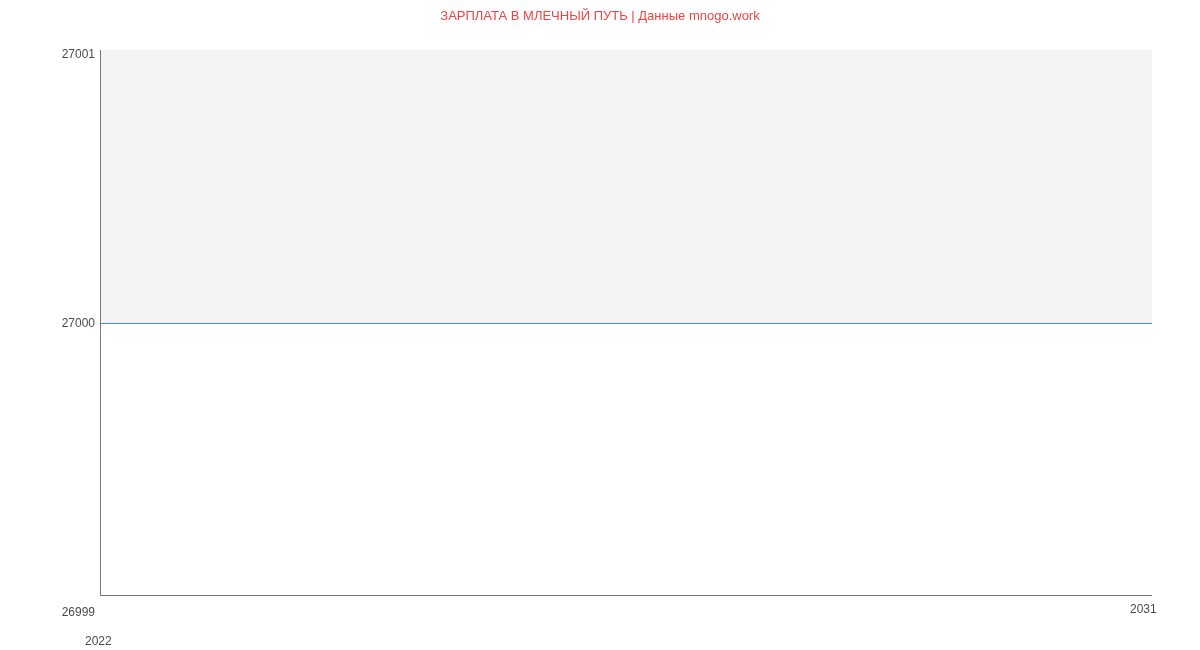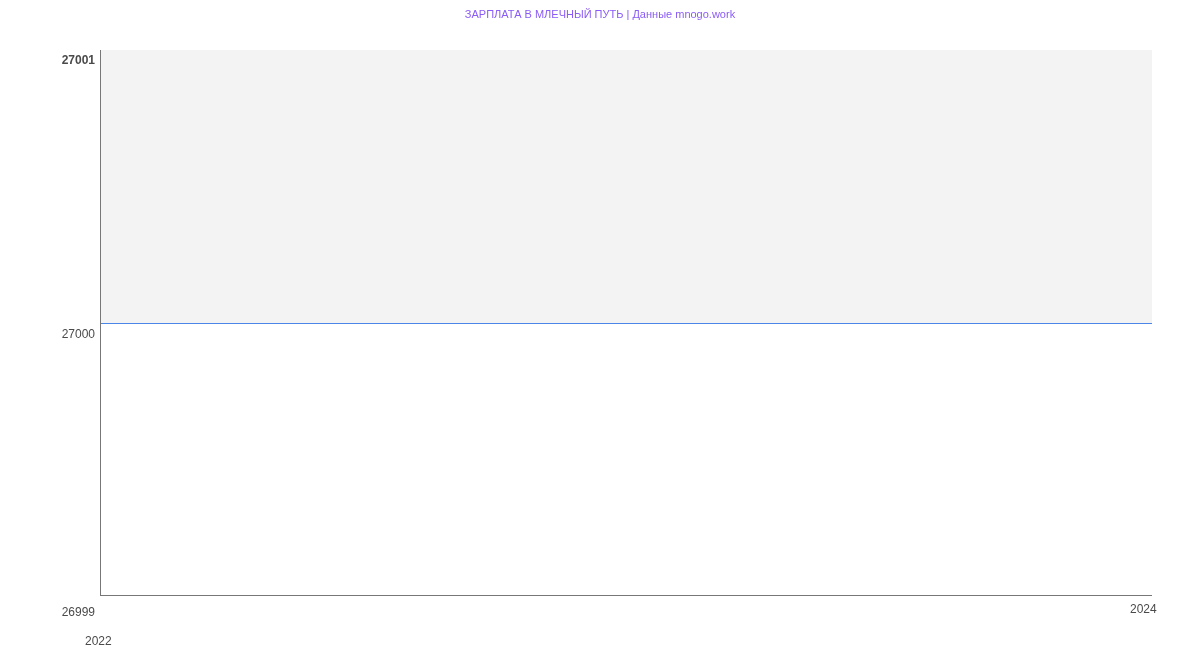--- a/index.html
+++ b/index.html
@@ -9,22 +9,22 @@
       background: #ffffff;
       font-family: Arial, Helvetica, sans-serif;
       position: relative;
     }
     .title {
       position: absolute;
       top: 8px;
       left: 0;
       right: 0;
       text-align: center;
-      font-size: 11px;
-      color: #8b5cf6;
+      font-size: 13px;
+      color: #ef4444;
       font-weight: 500;
     }
     .plot-area {
       position: absolute;
       left: 100px;
       top: 50px;
       width: 1052px;
       height: 546px;
       border: 1px solid #777;
       border-top: none;
@@ -47,22 +47,22 @@
       border-top: 1.5px solid #4a86e8;
     }
     .ytick {
       position: absolute;
       right: 1105px;
       font-size: 12px;
       color: #4a4a4a;
       transform: translateY(-50%);
     }
     .ytick-0 { top: 596px; margin-top: 16px; }
-    .ytick-1 { top: 334px; margin-left: 47px; }
-    .ytick-2 { top: 60px; font-weight: bold; }
+    .ytick-1 { top: 323px; margin-left: 47px; }
+    .ytick-2 { top: 54px; }
     .xtick {
       position: absolute;
       top: 602px;
       font-size: 12px;
       color: #4a4a4a;
     }
     .xtick-0 { left: 85px; margin-top: 32px; }
     .xtick-1 { left: 1130px; }
   </style>
 </head>
@@ -73,13 +73,13 @@
 <div class="plot-area">
   <div class="fill-top"></div>
   <div class="line"></div>
 </div>
 
 <div class="ytick ytick-0">26999</div>
 <div class="ytick ytick-1">27000</div>
 <div class="ytick ytick-2">27001</div>
 
 <div class="xtick xtick-0">2022</div>
-<div class="xtick xtick-1">2024</div>
+<div class="xtick xtick-1">2031</div>
 
 </body></html>

